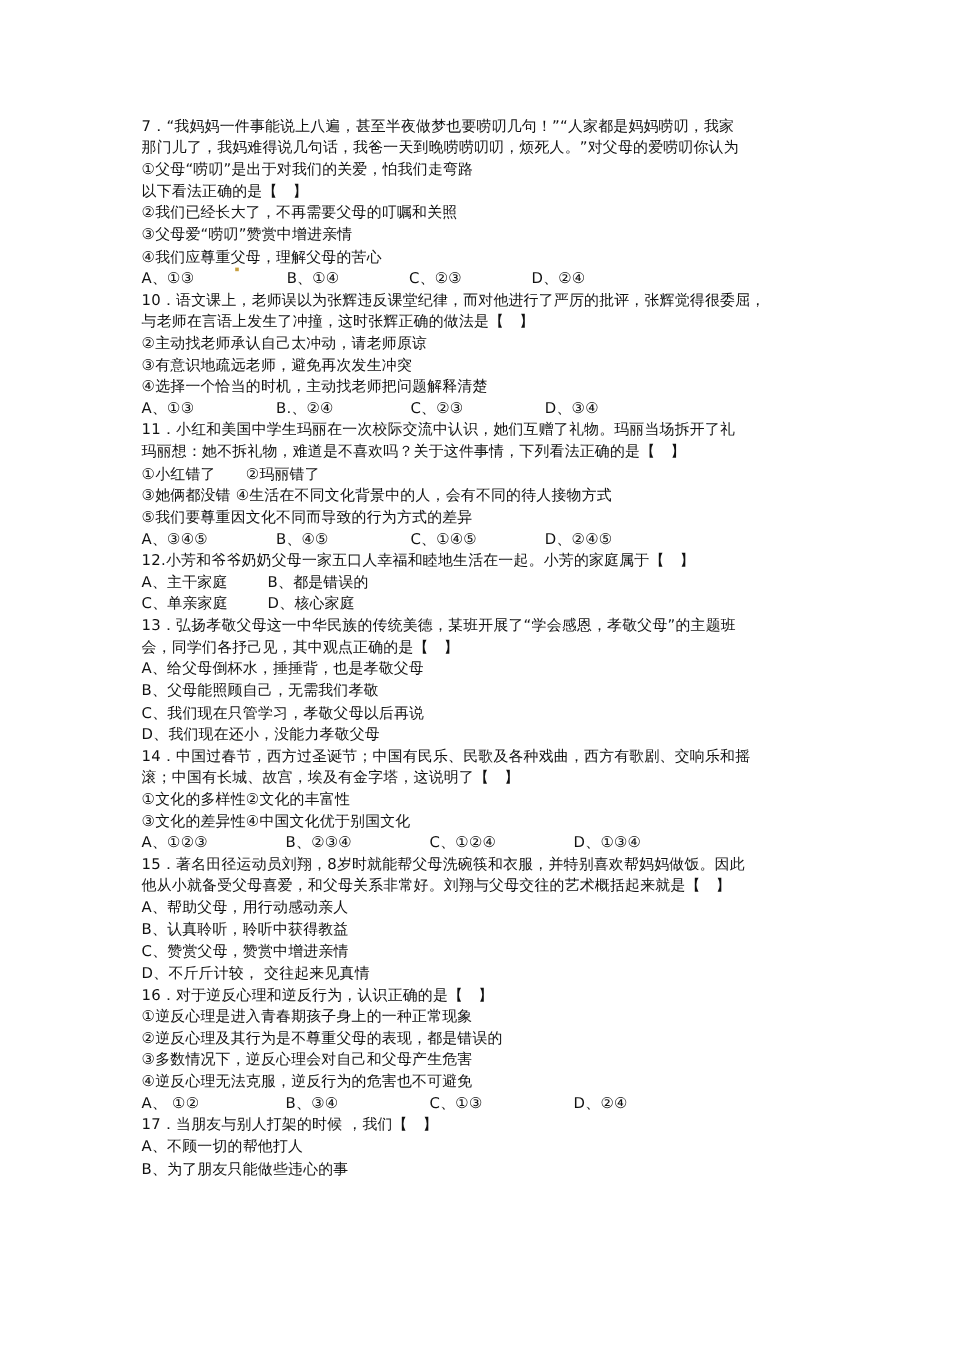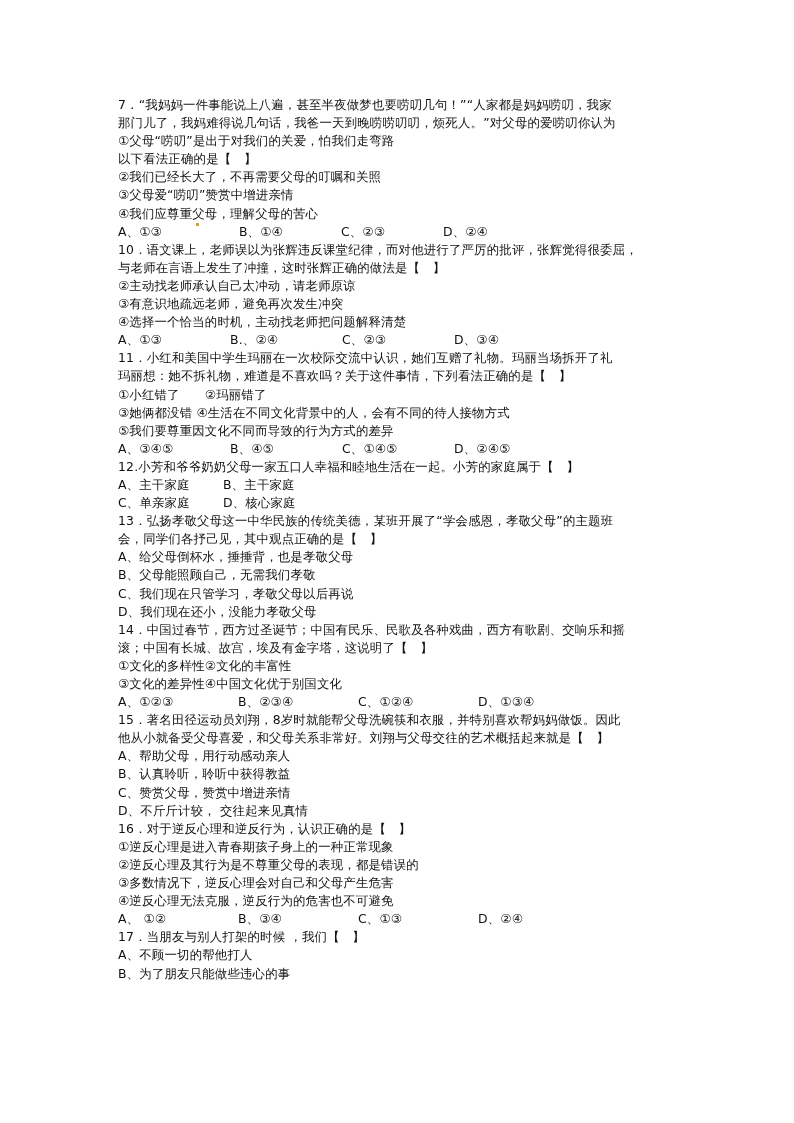--- a/index.html
+++ b/index.html
@@ -61,21 +61,21 @@
       <span class="opt">B、④⑤</span>
       <span class="opt">C、①④⑤</span>
       <span class="opt">D、②④⑤</span>
     </div>
   </div>
 
   <div>
     <div class="line">12.小芳和爷爷奶奶父母一家五口人幸福和睦地生活在一起。小芳的家庭属于【　】</div>
     <div class="line opts o2">
       <span class="opt">A、主干家庭</span>
-      <span class="opt">B、主干家庭</span>
+      <span class="opt">B、都是错误的</span>
     </div>
     <div class="line opts o2">
       <span class="opt">C、单亲家庭</span>
       <span class="opt">D、核心家庭</span>
     </div>
   </div>
 
   <div>
     <div class="line">13．弘扬孝敬父母这一中华民族的传统美德，某班开展了“学会感恩，孝敬父母”的主题班</div>
     <div class="line">会，同学们各抒己见，其中观点正确的是【　】</div>

